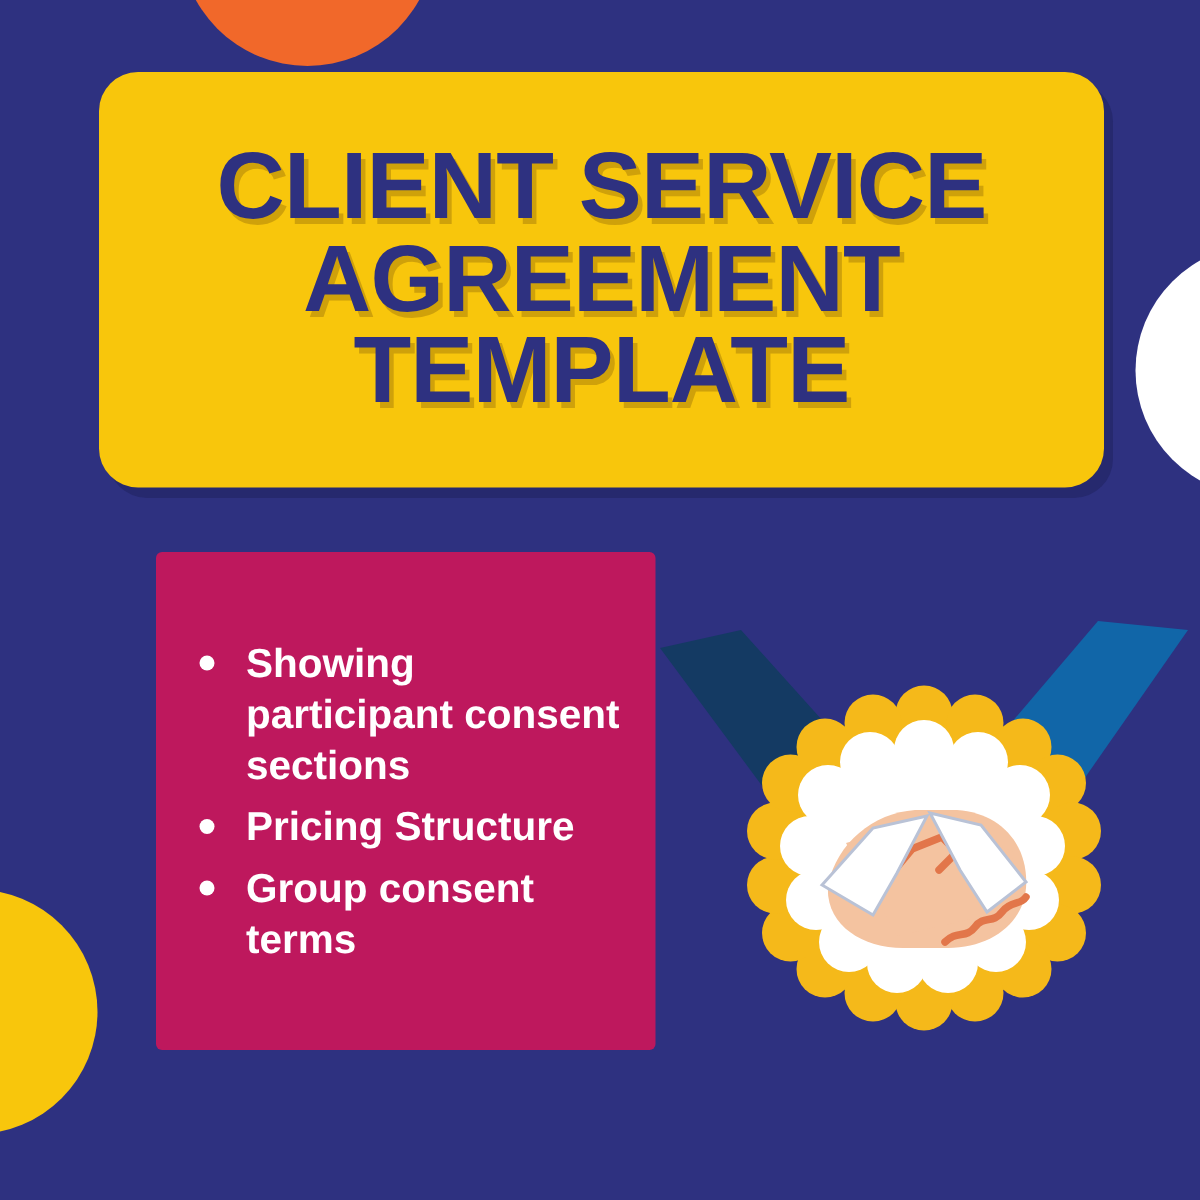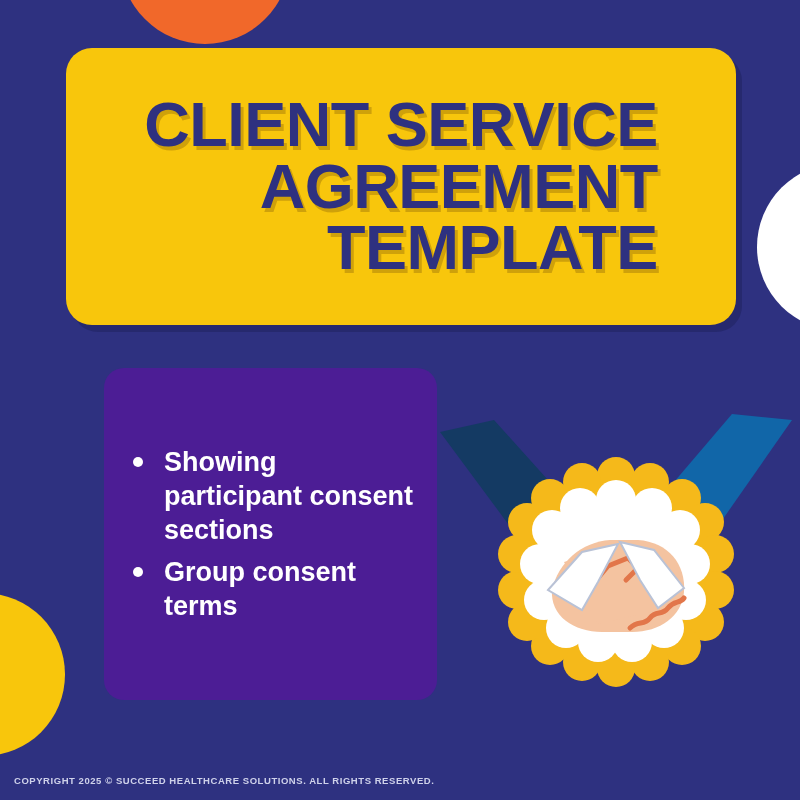--- a/index.html
+++ b/index.html
@@ -62,36 +62,36 @@
     display: flex;
     align-items: center;
     justify-content: center;
   }
   #title-text {
     color: #2e3180;
     font-size: 63px;
     font-weight: bold;
     line-height: 0.98;
     letter-spacing: -0.5px;
-    text-align: right;
+    text-align: center;
     text-transform: uppercase;
     text-shadow: 3px 4px 0 rgba(150, 110, 10, 0.42);
     padding: 0 14px;
     white-space: pre-line;
   }
 
   
   #bullet-card {
     position: absolute;
     left: 104px;
     top: 368px;
     width: 333px;
     height: 332px;
-    background: #4c1d95;
-    border-radius: 20px;
+    background: #be185d;
+    border-radius: 4px;
     display: flex;
     align-items: center;
   }
   #bullet-list {
     list-style: none;
     margin: 0;
     padding: 0 18px 0 26px;
     width: 100%;
   }
   #bullet-list li {
@@ -155,20 +155,24 @@
     <div id="title-text">CLIENT SERVICE
 AGREEMENT
 TEMPLATE</div>
   </div>
 
   <div id="bullet-card">
     <ul id="bullet-list">
       <li>
         <span class="dot"></span>
         <span>Showing participant consent sections</span>
+      </li>
+      <li>
+        <span class="dot"></span>
+        <span>Pricing Structure</span>
       </li>
       <li>
         <span class="dot"></span>
         <span>Group consent terms</span>
       </li>
     </ul>
   </div>
 
   <div id="handshake-illustration">
     <svg viewBox="0 0 368 300" xmlns="http://www.w3.org/2000/svg">
@@ -238,15 +242,14 @@
                    C224 198, 230 204, 236 196
                    C242 188, 248 192, 252 186"></path>
         </g>
 
         <path d="M116 178 L150 140 L186 132 L166 170 L150 198 Z" fill="#ffffff" stroke="#b9c2d6" stroke-width="2"></path>
         <path d="M252 176 L222 138 L188 130 L208 168 L226 196 Z" fill="#ffffff" stroke="#b9c2d6" stroke-width="2"></path>
       </g>
     </svg>
   </div>
 
-  <div id="footer-copyright">COPYRIGHT 2025 © SUCCEED HEALTHCARE SOLUTIONS. ALL RIGHTS RESERVED.</div>
 
 </div>
 
 </body></html>

